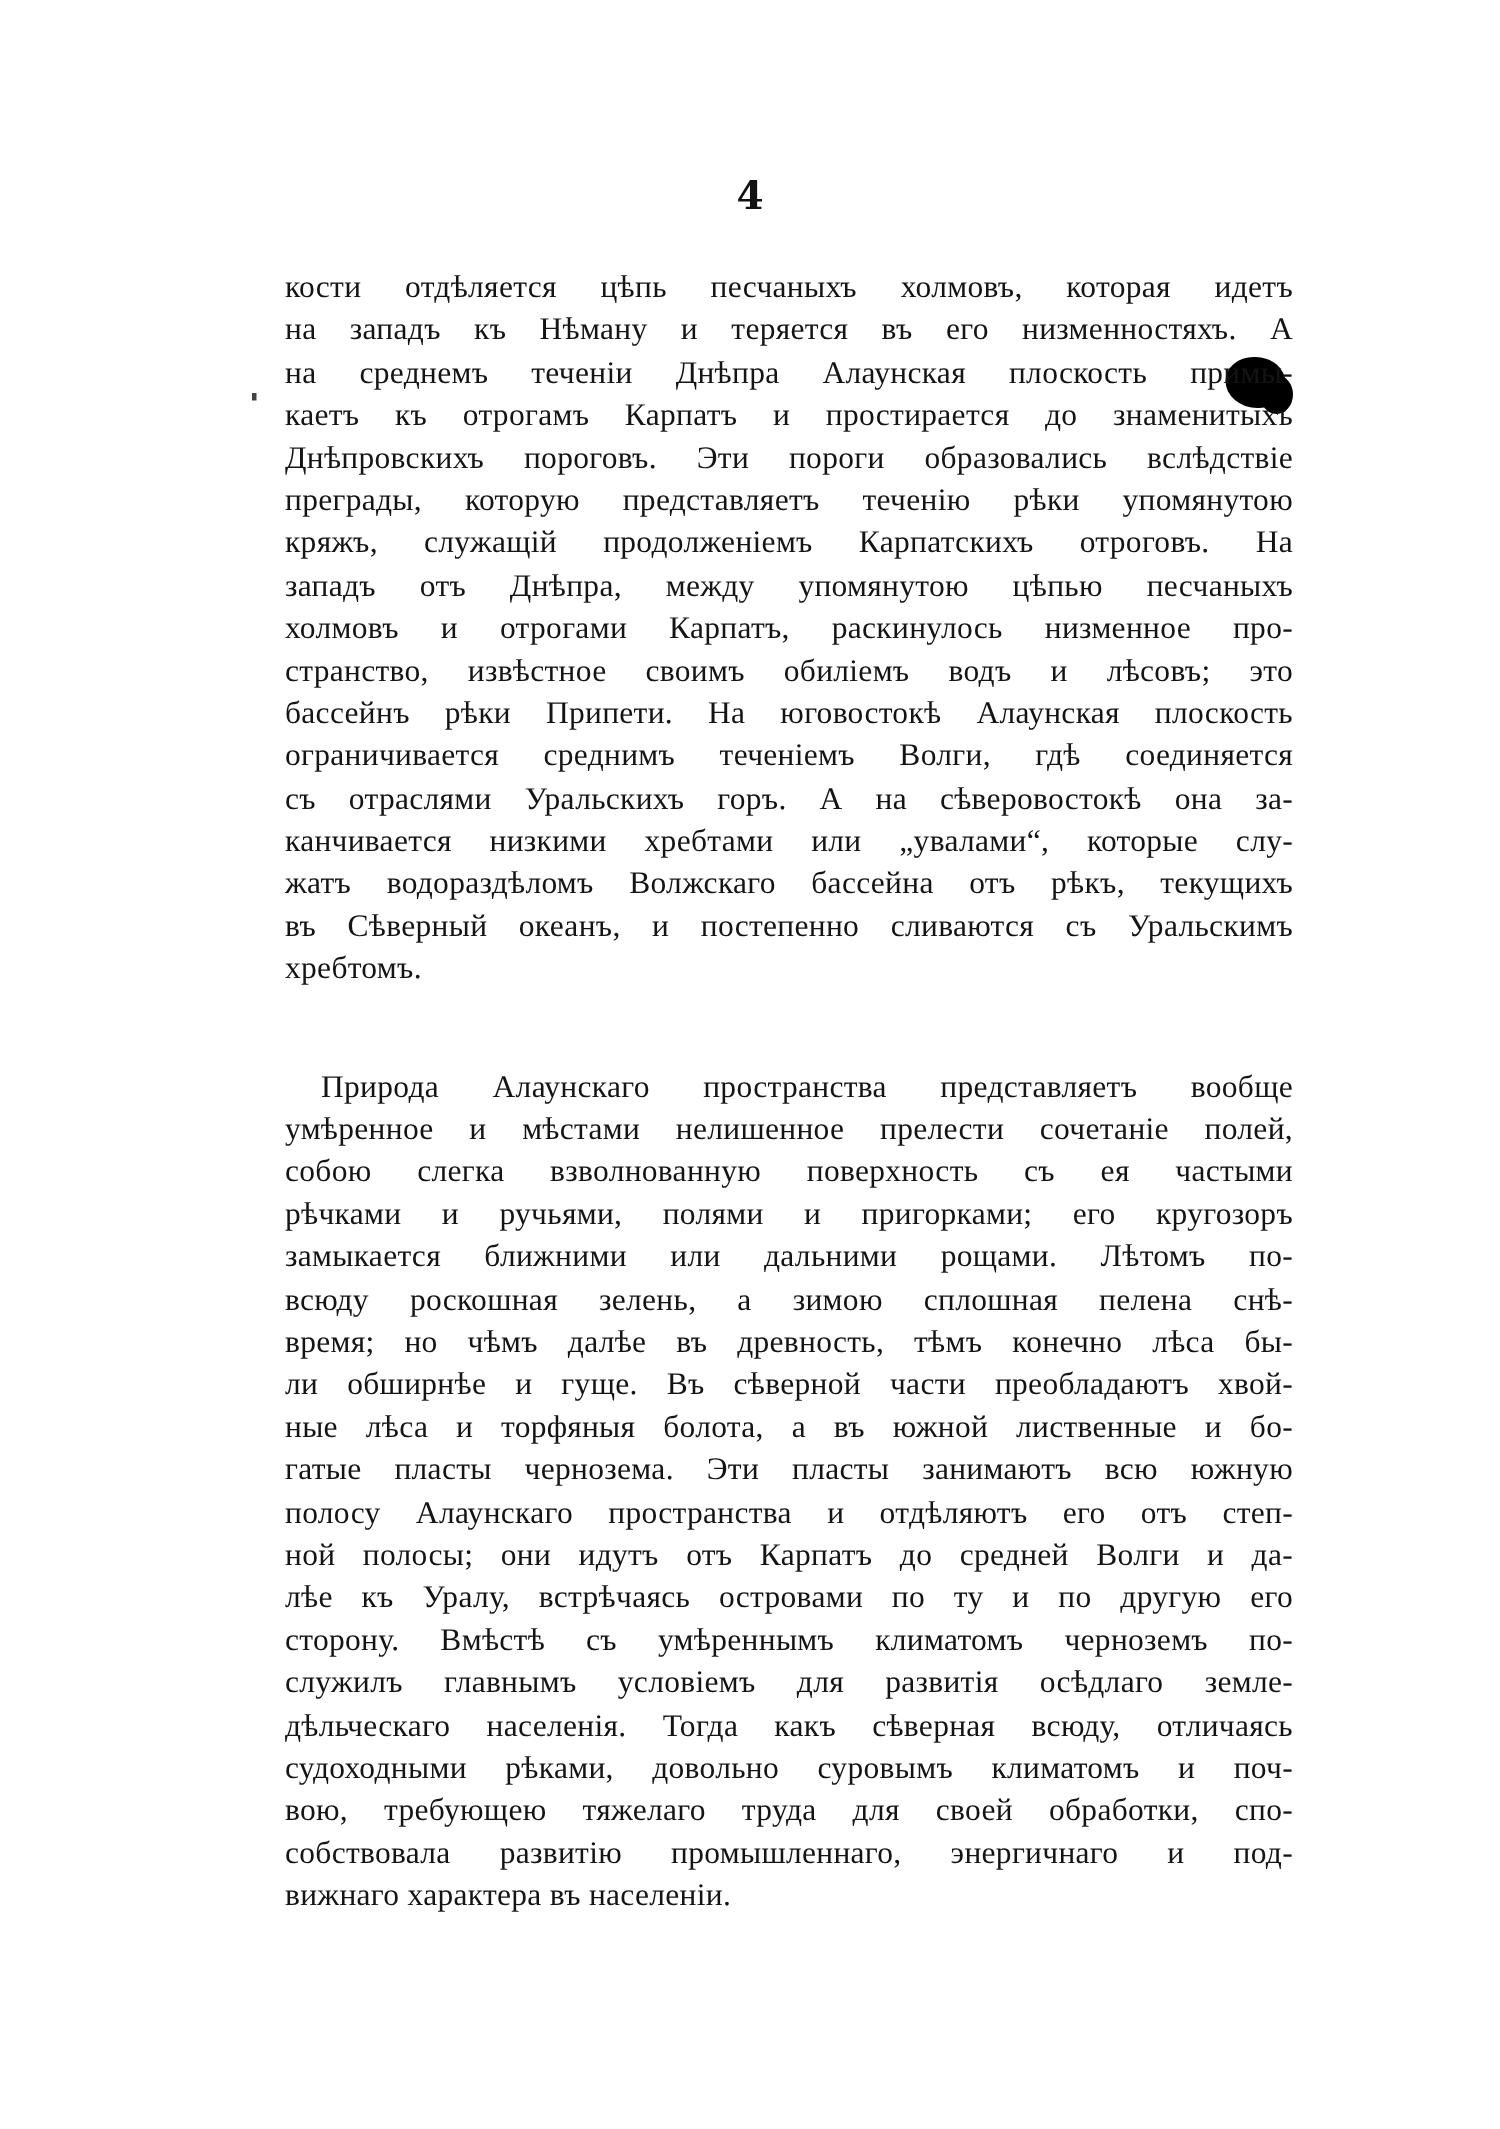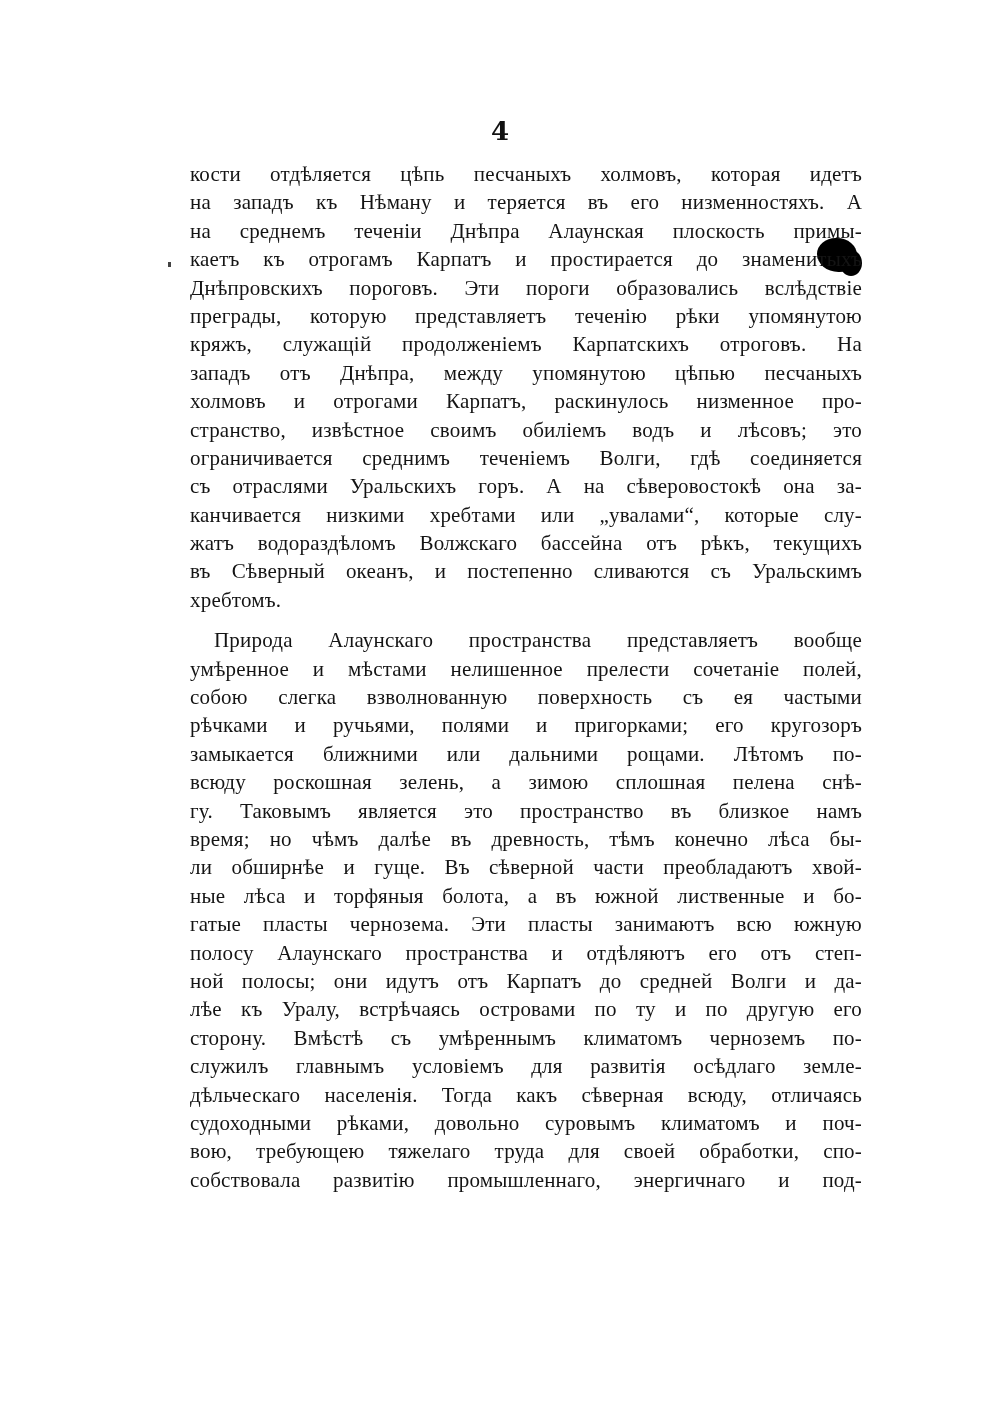--- a/index.html
+++ b/index.html
@@ -3,30 +3,30 @@
 <meta charset="utf-8">
 <style>
   html, body { margin: 0; padding: 0; background: #ffffff; }
   body { width: 1000px; height: 1419px; position: relative; overflow: hidden; }
   .page { position: absolute; left: 0; top: 0; width: 1000px; height: 1419px; background: #fff; }
   .page-number {
     position: absolute; top: 116px; left: 0; width: 1000px; text-align: center;
     font-family: "DejaVu Serif", serif; font-size: 26px; font-weight: bold; color: #111;
   }
   .body-text {
-    position: absolute; left: 190px; top: 160px; width: 672px;
+    position: absolute; left: 190px; top: 177px; width: 672px;
     font-family: "Liberation Serif", serif; color: #141414;
   }
   .line {
     height: 28.4px; line-height: 28.4px; font-size: 21px;
     white-space: nowrap; text-align: justify; text-align-last: justify;
     letter-spacing: 0.2px;
   }
   .line.last { text-align-last: left; }
-  .line.indent { padding-left: 24px; }
+  .line.indent { padding-left: 24px; margin-top: 38px; }
   .para-gap { height: 12px; }
   .blot {
     position: absolute; left: 817px; top: 238px; width: 40px; height: 34px;
     background: #000; border-radius: 48% 52% 45% 55%;
   }
   .blot2 {
     position: absolute; left: 840px; top: 250px; width: 22px; height: 26px;
     background: #000; border-radius: 50%;
   }
   .speck { position: absolute; width: 3px; height: 5px; background: #444; }
@@ -46,46 +46,47 @@
       <div class="line">кости отдѣляется цѣпь песчаныхъ холмовъ, которая идетъ</div>
       <div class="line">на западъ къ Нѣману и теряется въ его низменностяхъ. А</div>
       <div class="line">на среднемъ теченіи Днѣпра Алаунская плоскость примы-</div>
       <div class="line">каетъ къ отрогамъ Карпатъ и простирается до знаменитыхъ</div>
       <div class="line">Днѣпровскихъ пороговъ. Эти пороги образовались вслѣдствіе</div>
       <div class="line">преграды, которую представляетъ теченію рѣки упомянутою</div>
       <div class="line">кряжъ, служащій продолженіемъ Карпатскихъ отроговъ. На</div>
       <div class="line">западъ отъ Днѣпра, между упомянутою цѣпью песчаныхъ</div>
       <div class="line">холмовъ и отрогами Карпатъ, раскинулось низменное про-</div>
       <div class="line">странство, извѣстное своимъ обиліемъ водъ и лѣсовъ; это</div>
+      <div class="line">бассейнъ рѣки Припети. На юговостокѣ Алаунская плоскость</div>
       <div class="line">ограничивается среднимъ теченіемъ Волги, гдѣ соединяется</div>
       <div class="line">съ отраслями Уральскихъ горъ. А на сѣверовостокѣ она за-</div>
       <div class="line">канчивается низкими хребтами или „увалами“, которые слу-</div>
       <div class="line">жатъ водораздѣломъ Волжскаго бассейна отъ рѣкъ, текущихъ</div>
       <div class="line">въ Сѣверный океанъ, и постепенно сливаются съ Уральскимъ</div>
       <div class="line last">хребтомъ.</div>
     </div>
 
     <div class="para-gap"></div>
 
     <div>
       <div class="line indent">Природа Алаунскаго пространства представляетъ вообще</div>
       <div class="line">умѣренное и мѣстами нелишенное прелести сочетаніе полей,</div>
       <div class="line">собою слегка взволнованную поверхность съ ея частыми</div>
       <div class="line">рѣчками и ручьями, полями и пригорками; его кругозоръ</div>
       <div class="line">замыкается ближними или дальними рощами. Лѣтомъ по-</div>
       <div class="line">всюду роскошная зелень, а зимою сплошная пелена снѣ-</div>
-      <div class="line">гу. Таковымъ является это пространство въ близкое намъ</div>
       <div class="line">время; но чѣмъ далѣе въ древность, тѣмъ конечно лѣса бы-</div>
       <div class="line">ли обширнѣе и гуще. Въ сѣверной части преобладаютъ хвой-</div>
       <div class="line">ные лѣса и торфяныя болота, а въ южной лиственные и бо-</div>
       <div class="line">гатые пласты чернозема. Эти пласты занимаютъ всю южную</div>
       <div class="line">полосу Алаунскаго пространства и отдѣляютъ его отъ степ-</div>
       <div class="line">ной полосы; они идутъ отъ Карпатъ до средней Волги и да-</div>
       <div class="line">лѣе къ Уралу, встрѣчаясь островами по ту и по другую его</div>
       <div class="line">сторону. Вмѣстѣ съ умѣреннымъ климатомъ черноземъ по-</div>
       <div class="line">служилъ главнымъ условіемъ для развитія осѣдлаго земле-</div>
       <div class="line">дѣльческаго населенія. Тогда какъ сѣверная всюду, отличаясь</div>
       <div class="line">судоходными рѣками, довольно суровымъ климатомъ и поч-</div>
       <div class="line">вою, требующею тяжелаго труда для своей обработки, спо-</div>
       <div class="line">собствовала развитію промышленнаго, энергичнаго и под-</div>
+      <div class="line last">вижнаго характера въ населеніи.</div>
     </div>
   </div>
 </div>
 
 </body></html>

